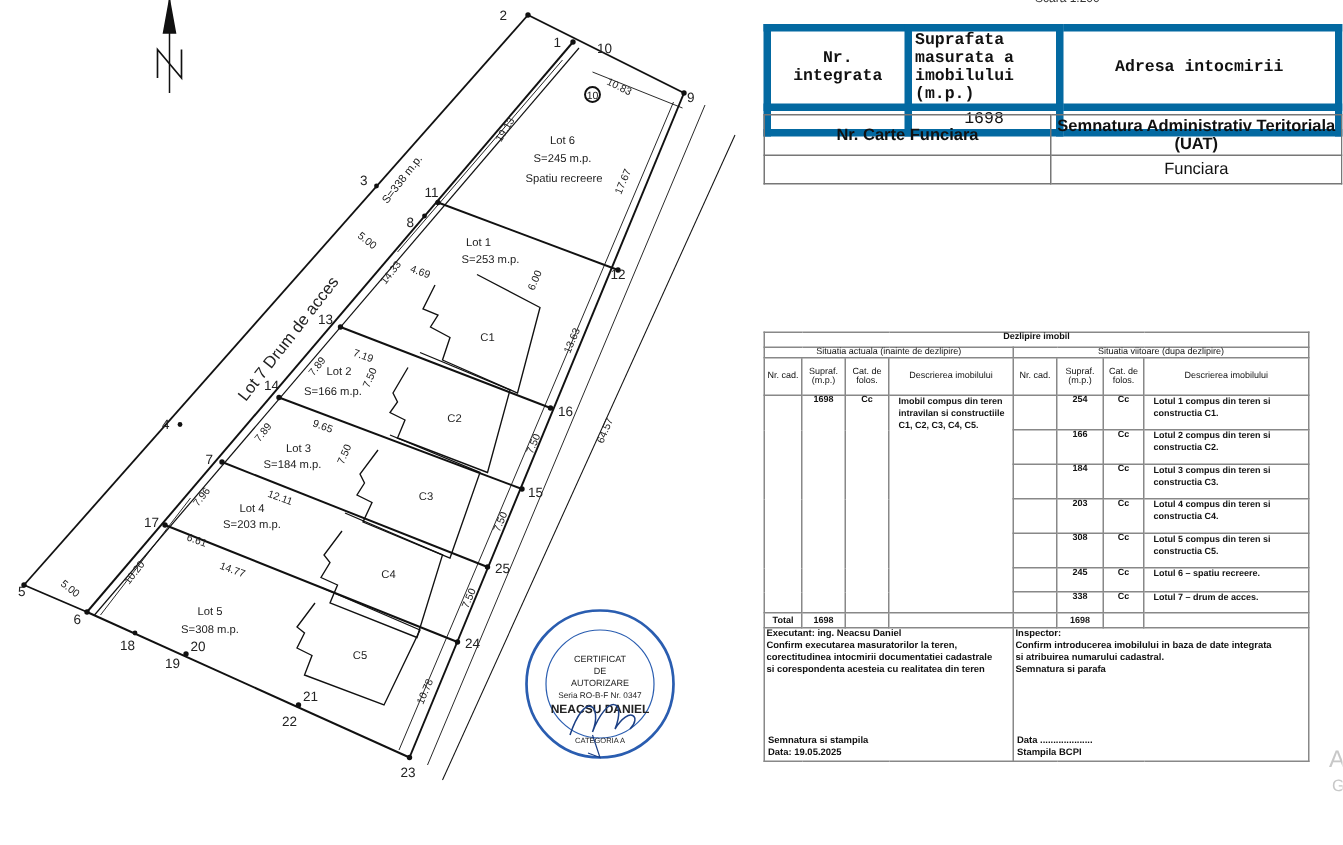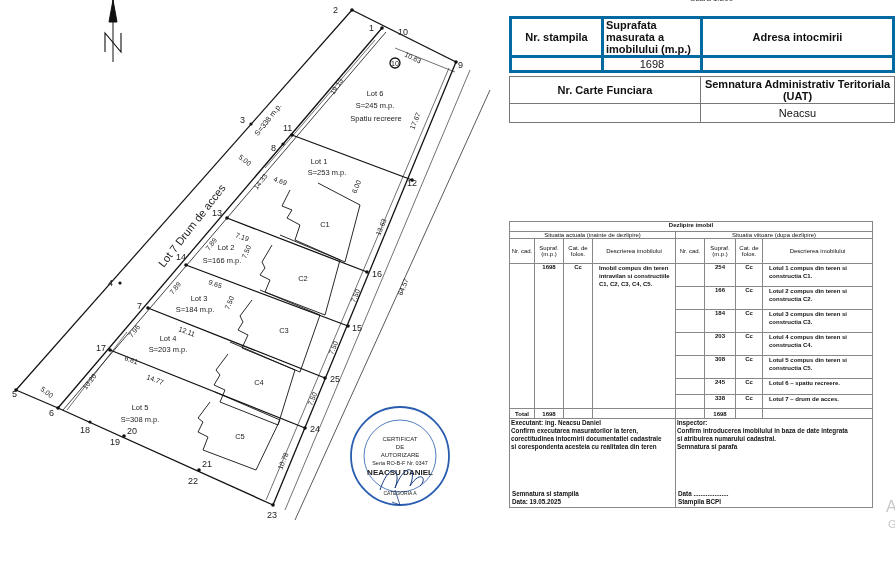--- a/index.html
+++ b/index.html
@@ -3,21 +3,21 @@
 <meta charset="utf-8">
 <style>
   html, body { margin:0; padding:0; background:#ffffff; }
   body { width:895px; height:563px; position:relative; overflow:hidden; font-family:"Liberation Sans", sans-serif; color:#111; }
   .plan { position:absolute; left:0; top:0; width:500px; height:563px; }
   .plan svg { position:absolute; left:0; top:0; }
   .plan text { font-family:"Liberation Sans", sans-serif; fill:#222; }
   .scale { position:absolute; left:690px; top:-6px; font-size:8px; color:#333; }
   table { border-collapse:collapse; }
   .t1 { position:absolute; left:509px; top:16px; width:386px; font-size:11px; }
-  .t1 td { border:3px solid #0369a1; text-align:center; padding:0 2px; }
+  .t1 td { border:5px solid #0369a1; text-align:center; padding:0 2px;font-family:Liberation Mono, monospace; }
   .t1 .hd { font-weight:bold; height:36px; }
   .t1 .hd2 { font-weight:bold; text-align:left; line-height:12px; }
   .t2 { position:absolute; left:509px; top:76px; width:386px; font-size:11px; }
   .t2 td { border:1px solid #777; text-align:center; height:16px; }
   .t2 .hd { font-weight:bold; height:14px; }
   .dz { position:absolute; left:509px; top:221px; width:364px; font-size:6px; font-weight:bold; }
   .dz td { border:1px solid #888; padding:0 1px; vertical-align:top; }
   .dz .c { text-align:center; }
   .dz .title { text-align:center; height:9px; }
   .dz .colh { text-align:center; height:24px; font-weight:normal; vertical-align:middle; }
@@ -196,41 +196,41 @@
     <path d="M395,490 L400,505 L392,502" fill="none" stroke="#1b3f85" stroke-width="0.8"></path>
   </g>
 </svg>
 </div>
 
 <div class="scale">Scara 1:200</div>
 
 <table class="t1">
   <tbody>
       <tr>
-    <td class="hd" style="width:85px">Nr. stampila</td>
+    <td class="hd" style="width:85px">Nr. integrata</td>
     <td class="hd hd2" style="width:92px">Suprafata masurata a imobilului (m.p.)</td>
     <td class="hd">Adresa intocmirii</td>
   </tr>
   <tr>
     <td style="height:11px"></td>
     <td>1698</td>
     <td></td>
   </tr>
 </tbody>
   </table>
 
 <table class="t2">
   <tbody>
       <tr>
     <td class="hd" style="width:188px">Nr. Carte Funciara</td>
     <td class="hd">Semnatura Administrativ Teritoriala (UAT)</td>
   </tr>
   <tr>
     <td></td>
-    <td>Neacsu</td>
+    <td>Funciara</td>
   </tr>
 </tbody>
   </table>
 
 <table class="dz">
   <tbody>
       <tr>
         <td colspan="8" class="title">Dezlipire imobil</td>
       </tr>
   <tr>

